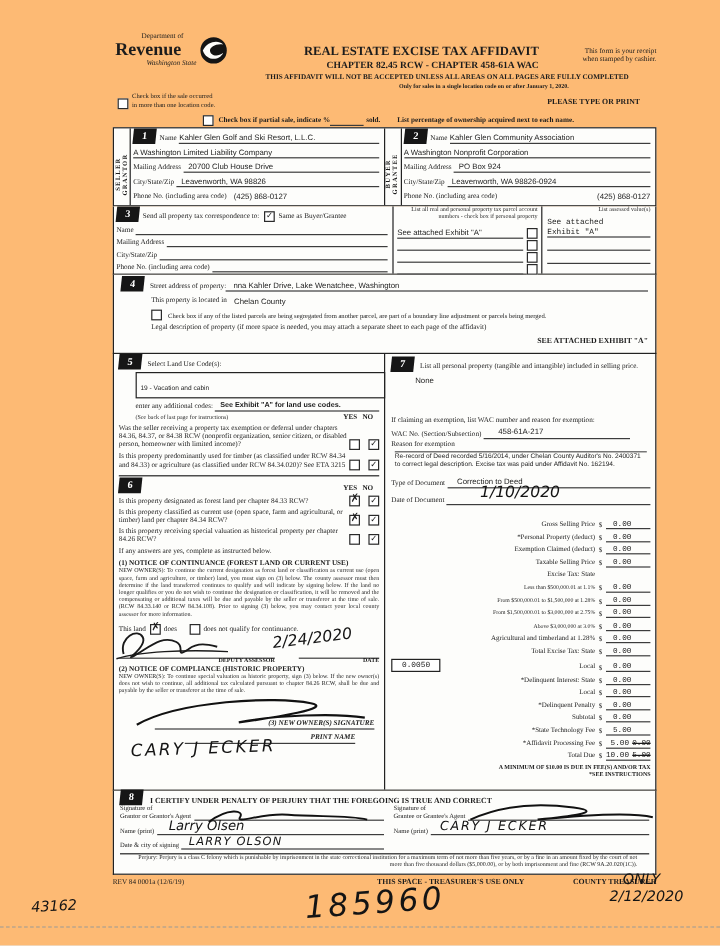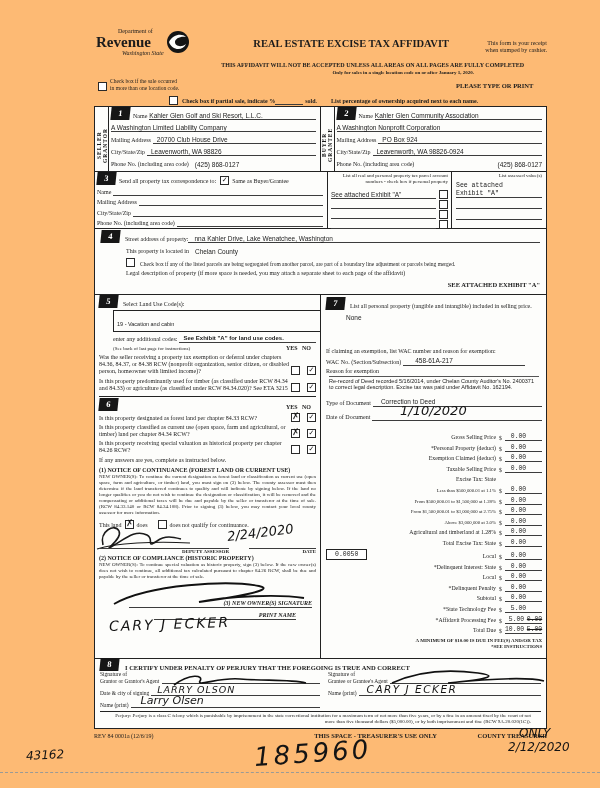--- a/index.html
+++ b/index.html
@@ -58,20 +58,21 @@
       <div class="f6 i" style="padding-left:26px;">Washington State</div>
       <svg class="abs" style="left:70px;top:2px;" width="24" height="24" viewBox="0 0 24 24">
         <circle cx="12" cy="12" r="11" fill="#141414"></circle>
         <path d="M3 12 C7 4,16 3,20 7 C14 6,9 9,9 12 C9 16,15 18,20 14 C17 21,6 21,3 12 Z" fill="#fdfdfb"></path>
       </svg>
     </div>
   </div>
 
   <div class="abs ctr" style="left:100px;top:16px;width:255px;">
     <div class="b" style="font-size:10.5px;line-height:12px;">REAL ESTATE EXCISE TAX AFFIDAVIT</div>
+    <div class="b" style="font-size:8px;line-height:10px;">CHAPTER 82.45 RCW - CHAPTER 458-61A WAC</div>
   </div>
   <div class="abs ctr b f6" style="left:30px;top:40px;width:400px;">THIS AFFIDAVIT WILL NOT BE ACCEPTED UNLESS ALL AREAS ON ALL PAGES ARE FULLY COMPLETED</div>
   <div class="abs ctr b f5" style="left:80px;top:48px;width:300px;">Only for sales in a single location code on or after January 1, 2020.</div>
 
   <div class="abs ctr f6" style="left:355px;top:18px;width:98px;">
     <div>This form is your receipt</div>
     <div>when stamped by cashier.</div>
   </div>
   <div class="abs b f65" style="left:362px;top:60px;">PLEASE TYPE OR PRINT</div>
 
@@ -521,26 +522,26 @@
           <path d="M4 14 C20 2,34 4,30 10 C26 16,50 6,70 8 C95 10,120 8,136 12" stroke="#111" stroke-width="1.6" fill="none"></path>
         </svg>
         <div class="row" style="height:13px;">
           <span class="f55" style="width:62px;">
             <span style="display:block;">Signature of</span>
             <span style="display:block;">Grantor or Grantor's Agent</span>
           </span>
           <span class="fill fv"></span>
         </div>
         <div class="row" style="height:12px;">
+          <span class="f55 flab">Name (print)</span>
+          <span class="fill fv hw" style="font-size:11px;padding-left:10px;">Larry Olsen</span>
+        </div>
+        <div class="row" style="height:12px;">
           <span class="f55 flab">Date &amp; city of signing</span>
           <span class="fill fv hw" style="font-size:9.5px;padding-left:6px;letter-spacing:1px;">LARRY  OLSON</span>
-        </div>
-        <div class="row" style="height:12px;">
-          <span class="f55 flab">Name (print)</span>
-          <span class="fill fv hw" style="font-size:11px;padding-left:10px;">Larry Olsen</span>
         </div>
       </div>
 
       <div style="flex:1;position:relative;">
         <svg class="sig" style="left:60px;top:-4px;" width="160" height="20" viewBox="0 0 160 20">
           <path d="M4 16 C30 4,60 2,90 6 C120 10,80 14,60 16 C100 12,140 10,156 14" stroke="#111" stroke-width="1.7" fill="none"></path>
         </svg>
         <div class="row" style="height:13px;">
           <span class="f55" style="width:62px;">
             <span style="display:block;">Signature of</span>

